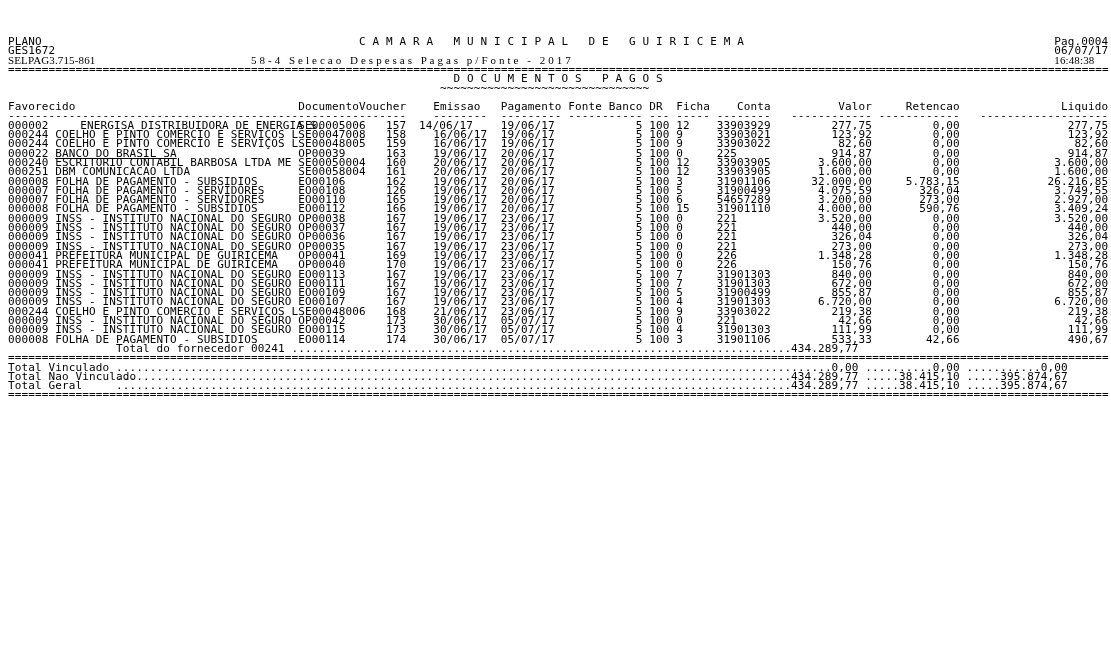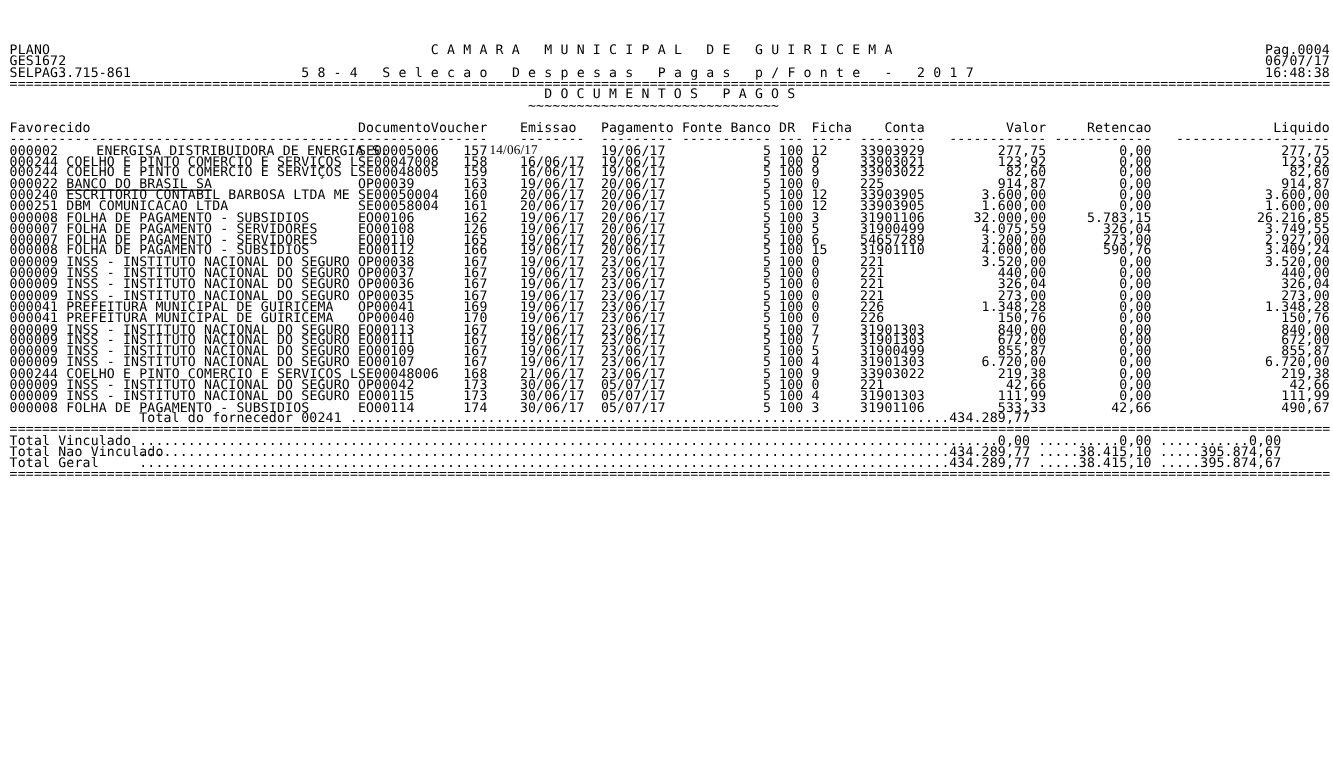--- a/index.html
+++ b/index.html
@@ -22,21 +22,21 @@
 <div id="report">
     <div class="ln" style="top: 37px;">
       <span style="left: 8px;">PLANO</span>
       <span style="left: 359px;">C A M A R A   M U N I C I P A L   D E   G U I R I C E M A</span>
       <span style="left: 1054.25px;">Pag.0004</span>
     </div>
     <div class="ln" style="top: 46.3px;">
       <span style="left: 8px; text-align: center;">GES1672</span>
       <span style="left: 1054.25px;">06/07/17</span>
     </div>
-    <div class="ln" style="top: 55.6px;">
+    <div class="ln" style="top: 55.6px; font-family: Liberation Serif, serif;">
       <span style="left: 8px;">SELPAG3.715-861</span>
       <span style="left: 251px;">5 8 - 4   S e l e c a o   D e s p e s a s   P a g a s   p / F o n t e   -   2 0 1 7</span>
       <span style="left: 1054.25px;">16:48:38</span>
     </div>
     <div class="ln" style="top: 64.9px;">
       <span style="left: 8px;">===================================================================================================================================================================</span>
     </div>
     <div class="ln" style="top: 74.2px;">
       <span style="left: 453.5px;">D O C U M E N T O S   P A G O S</span>
     </div>
@@ -72,21 +72,21 @@
       <span style="left: 716.75px;">--------</span>
       <span style="left: 791px;">------------</span>
       <span style="left: 878.75px;">------------</span>
       <span style="left: 980px;">-------------------</span>
     </div>
     <div class="ln" style="top: 120.7px;">
       <span style="left: 8px;">000002</span>
       <span style="left: 55.25px; margin-left: 25px;">ENERGISA DISTRIBUIDORA DE ENERGIA S.</span>
       <span style="left: 298.25px;">SE00005006</span>
       <span style="left: 386px;">157</span>
-      <span style="left: 408px; font-family: Liberation Serif, serif;">14/06/17</span>
+      <span style="left: 419px;">14/06/17</span>
       <span style="left: 500.75px;">19/06/17</span>
       <span style="left: 635.75px;">5</span>
       <span style="left: 649.25px;">100</span>
       <span style="left: 676.25px;">12</span>
       <span style="left: 716.75px;">33903929</span>
       <span style="left: 831.5px;">277,75</span>
       <span style="left: 932.75px;">0,00</span>
       <span style="left: 1067.75px;">277,75</span>
     </div>
     <div class="ln" style="top: 130px;">

